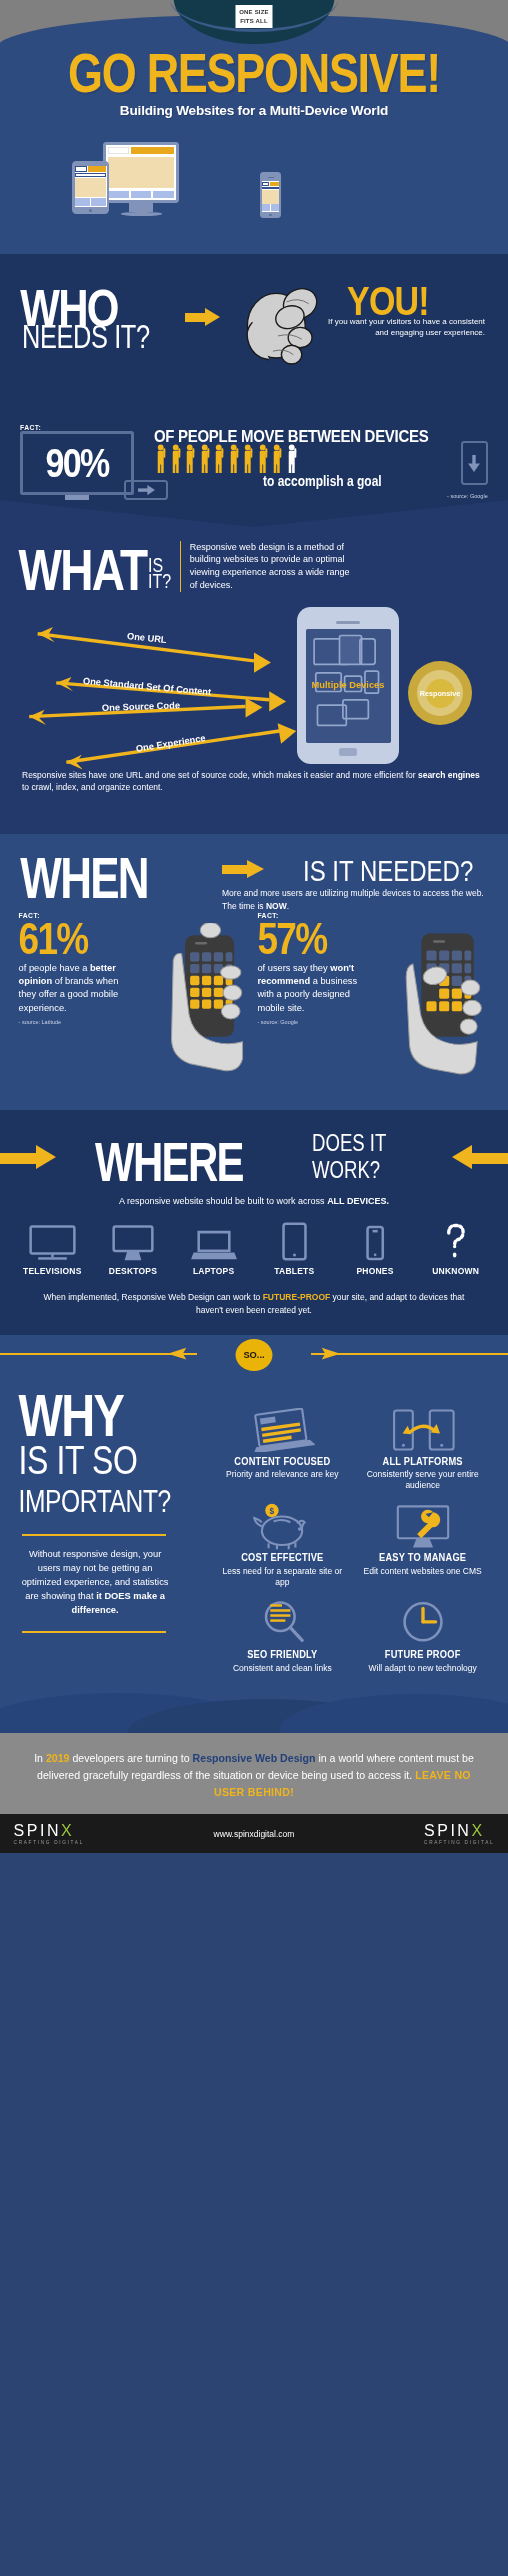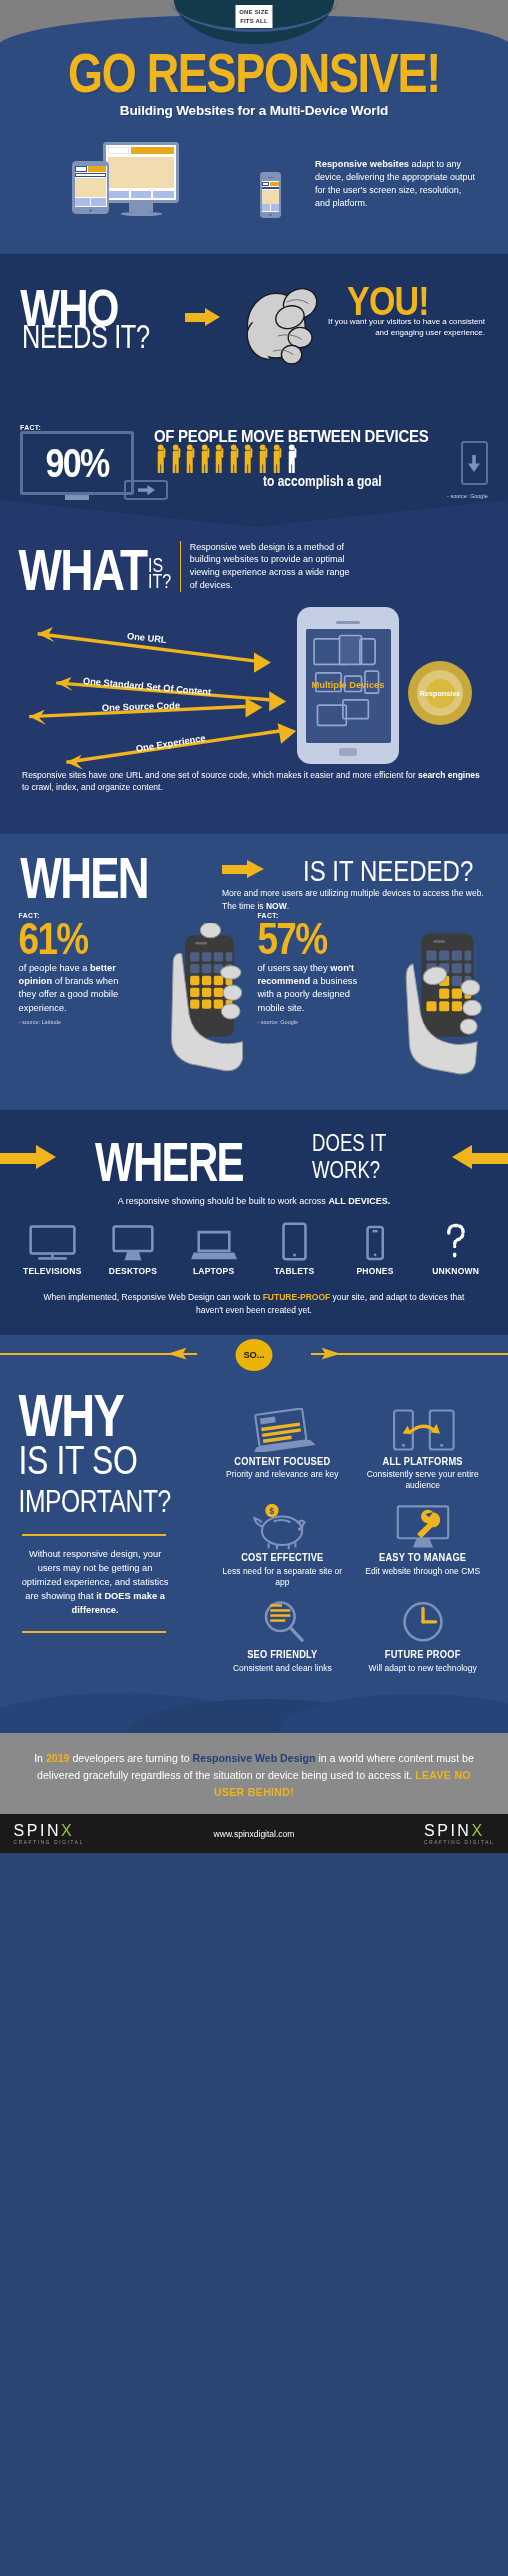--- a/index.html
+++ b/index.html
@@ -289,23 +289,20 @@
             <div class="r-cream" style="height:13.6px;margin-bottom:0.8px"></div>
             <div style="display:flex;gap:0.8px">
               <div class="r-blue" style="flex:1;height:6.8px"></div>
               <div class="r-blue" style="flex:1;height:6.8px"></div>
             </div>
           </div>
         </div>
         <div style="width:2.5px;height:2.5px;border-radius:50%;background:#5b7099;margin:-4.2px auto 0"></div>
       </div>
 
-      <div class="hero-copy">
-        <b>Responsive websites</b><span> adapt to any device, delivering the appropriate output for the user's screen size, resolution, and platform.</span>
-      </div>
     </div>
   </div>
 
   <div class="who">
     <div class="who-word">WHO</div>
     <div class="who-sub">NEEDS IT?</div>
     <div class="who-arrow">
       <div class="bar"></div>
         <div class="tip"></div>
     </div>
@@ -647,21 +644,21 @@
           <div class="bar"></div>
           <div class="tip"></div>
         </div>
       <div class="where-word">WHERE</div>
       <div class="where-q">
         <div>DOES IT</div>
         <div>WORK?</div>
       </div>
     </div>
     <div class="where-sub">
-      <span>A responsive showing should be built to work across </span><b>ALL DEVICES.</b>
+      <span>A responsive website should be built to work across </span><b>ALL DEVICES.</b>
     </div>
 
     <div class="devrow">
       <div class="devcell">
         <div class="devicon">
           <svg width="49" height="37" viewBox="0 0 58 44">
               <g fill="none" stroke="#7e92bb" stroke-width="3">
                 <rect x="3" y="3" width="52" height="32" rx="2"></rect>
                 <line x1="29" y1="35" x2="29" y2="40"></line>
                 <line x1="12" y1="41" x2="46" y2="41"></line>
@@ -812,21 +809,21 @@
 
       <div class="ben">
         <div class="ben-icon">
           <svg width="68" height="47" viewBox="0 0 80 56">
             <rect x="10" y="4" width="60" height="38" rx="2" fill="none" stroke="#7e92bb" stroke-width="2.5"></rect>
             <path d="M32 43 L48 43 L52 53 L28 53 Z" fill="#7e92bb"></path>
             <path d="M52 11 a8 8 0 1 0 -6 13 l-13 13 l5 5 l13 -13 a8 8 0 0 0 1 -18 l-5 6 l-4 -4 z" fill="#f0b41c"></path>
           </svg>
         </div>
         <div class="ben-t">EASY TO MANAGE</div>
-        <div class="ben-d">Edit website through one CMS</div>
+        <div class="ben-d">Edit content websites one CMS</div>
       </div>
 
       <div class="ben">
         <div class="ben-icon">
           <svg width="68" height="47" viewBox="0 0 80 56">
             <circle cx="38" cy="20" r="17" fill="none" stroke="#7e92bb" stroke-width="3"></circle>
             <line x1="50" y1="33" x2="64" y2="48" stroke="#7e92bb" stroke-width="4" stroke-linecap="round"></line>
             <g fill="#f0b41c">
               <rect x="26" y="11" width="24" height="3"></rect>
                 <rect x="26" y="17" width="24" height="3"></rect>

